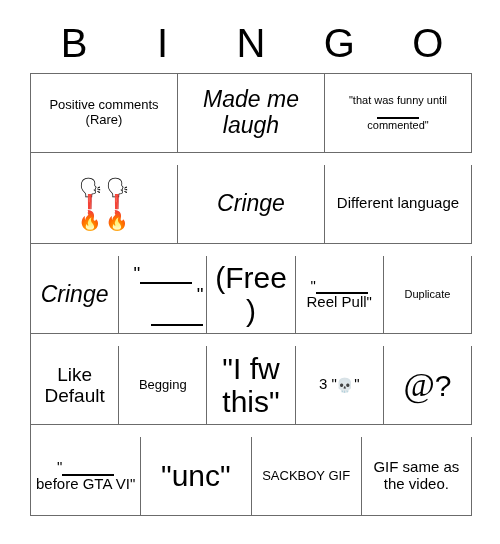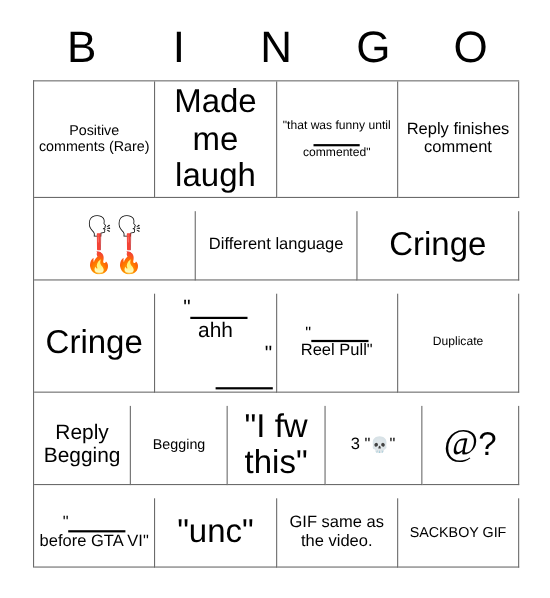--- a/index.html
+++ b/index.html
@@ -71,21 +71,21 @@
   .cell-inner {
     width: 100%;
     line-height: 1.12;
     word-wrap: break-word;
   }
   
   .fs-xs { font-size: 11px; }
   .fs-sm { font-size: 13px; }
   .fs-md { font-size: 15px; }
   .fs-lg { font-size: 19px; }
-  .fs-xl { font-size: 30px; }
+  .fs-xl { font-size: 23px; font-style: italic; }
   .fs-xxl { font-size: 30px; }
 
   .blank {
     display: inline-block;
     border-bottom: 2px solid #000;
     width: 52px;
     height: 0.80em;
     vertical-align: bottom;
   }
   .blank-sm {
@@ -145,71 +145,70 @@
         </div>
         <div class="cell">
           <div class="cell-inner fs-xl">Made me laugh</div>
         </div>
         <div class="cell">
           <div class="cell-inner fs-xs">
             <div>"that was funny until</div>
             <div><span class="blank-sm"></span></div>
             <div>commented"</div>
           </div>
-        </div>
-        <div class="cell">
-          <div class="cell-inner fs-md">Reply finishes comment</div>
         </div>
       </div>
       <div class="grid-row">
         <div class="cell">
           <div class="cell-inner fs-lg emoji-cell">
             <div class="emoji-stack">
               <span class="emoji-glyph">🗣</span>
               <span class="emoji-glyph">❗</span>
               <span class="emoji-glyph">🔥</span>
             </div>
             <div class="emoji-stack">
               <span class="emoji-glyph">🗣</span>
               <span class="emoji-glyph">❗</span>
               <span class="emoji-glyph">🔥</span>
             </div>
           </div>
         </div>
         <div class="cell">
+          <div class="cell-inner fs-xl">Cringe</div>
+        </div>
+        <div class="cell">
           <div class="cell-inner fs-md">Different language</div>
-        </div>
-        <div class="cell">
-          <div class="cell-inner fs-xl">Cringe</div>
         </div>
       </div>
       <div class="grid-row">
         <div class="cell">
           <div class="cell-inner fs-xl">Cringe</div>
         </div>
         <div class="cell">
           <div class="cell-inner fs-lg">
             <div><span>"</span><span class="blank"></span></div>
-            <div>ahh</div>
             <div style="text-align: right;"><span>"</span><br><span class="blank"></span></div>
           </div>
+        </div>
+        <div class="cell">
+          <div class="cell-inner fs-xxl">(Free)</div>
         </div>
         <div class="cell">
           <div class="cell-inner fs-md">
             <div><span>"</span><span class="blank"></span></div>
             <div>Reel Pull"</div>
           </div>
         </div>
         <div class="cell">
           <div class="cell-inner fs-xs">Duplicate</div>
         </div>
       </div>
       <div class="grid-row">
         <div class="cell">
-          <div class="cell-inner fs-lg">Reply Begging</div>
+          <div class="cell-inner fs-lg">Like Default</div>
         </div>
         <div class="cell">
           <div class="cell-inner fs-sm">Begging</div>
         </div>
         <div class="cell">
           <div class="cell-inner fs-xxl">"I fw this"</div>
         </div>
         <div class="cell">
           <div class="cell-inner fs-md">
             <div class="nowrap"><span>3 "</span><span class="skull">💀</span><span>"</span></div>
@@ -223,21 +222,21 @@
         <div class="cell">
           <div class="cell-inner fs-md">
             <div><span>"</span><span class="blank"></span></div>
             <div>before GTA VI"</div>
           </div>
         </div>
         <div class="cell">
           <div class="cell-inner fs-xxl">"unc"</div>
         </div>
         <div class="cell">
+          <div class="cell-inner fs-sm">SACKBOY GIF</div>
+        </div>
+        <div class="cell">
           <div class="cell-inner fs-md">GIF same as the video.</div>
         </div>
-        <div class="cell">
-          <div class="cell-inner fs-sm">SACKBOY GIF</div>
-        </div>
       </div>
     </div>
 
 </div>
 
 </body></html>

